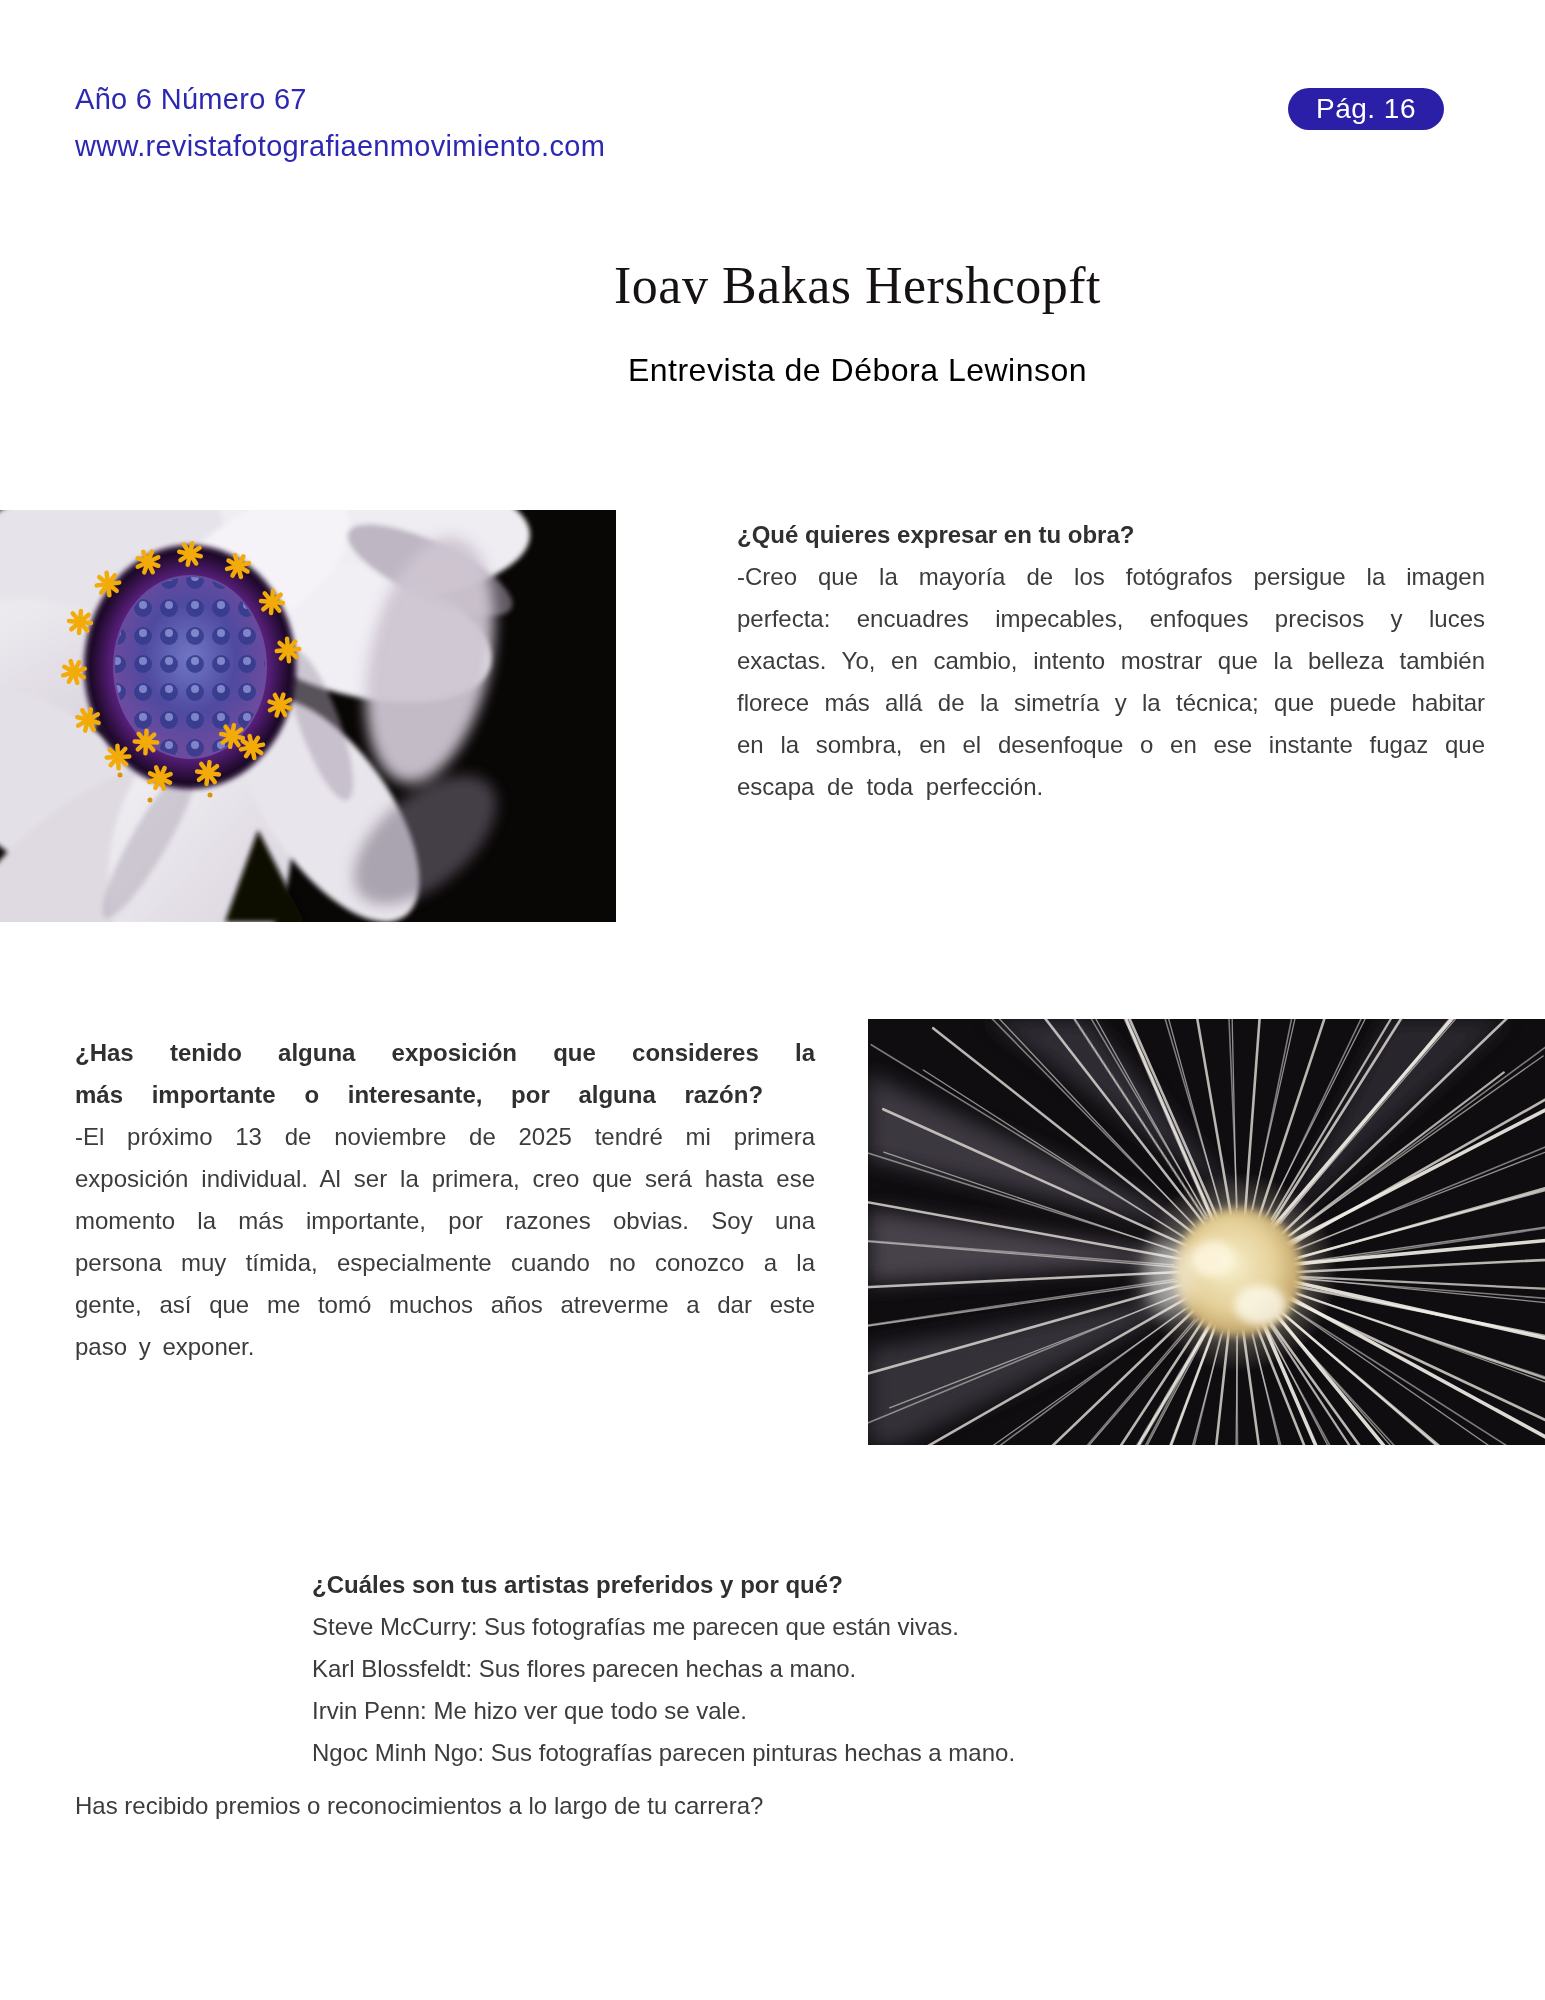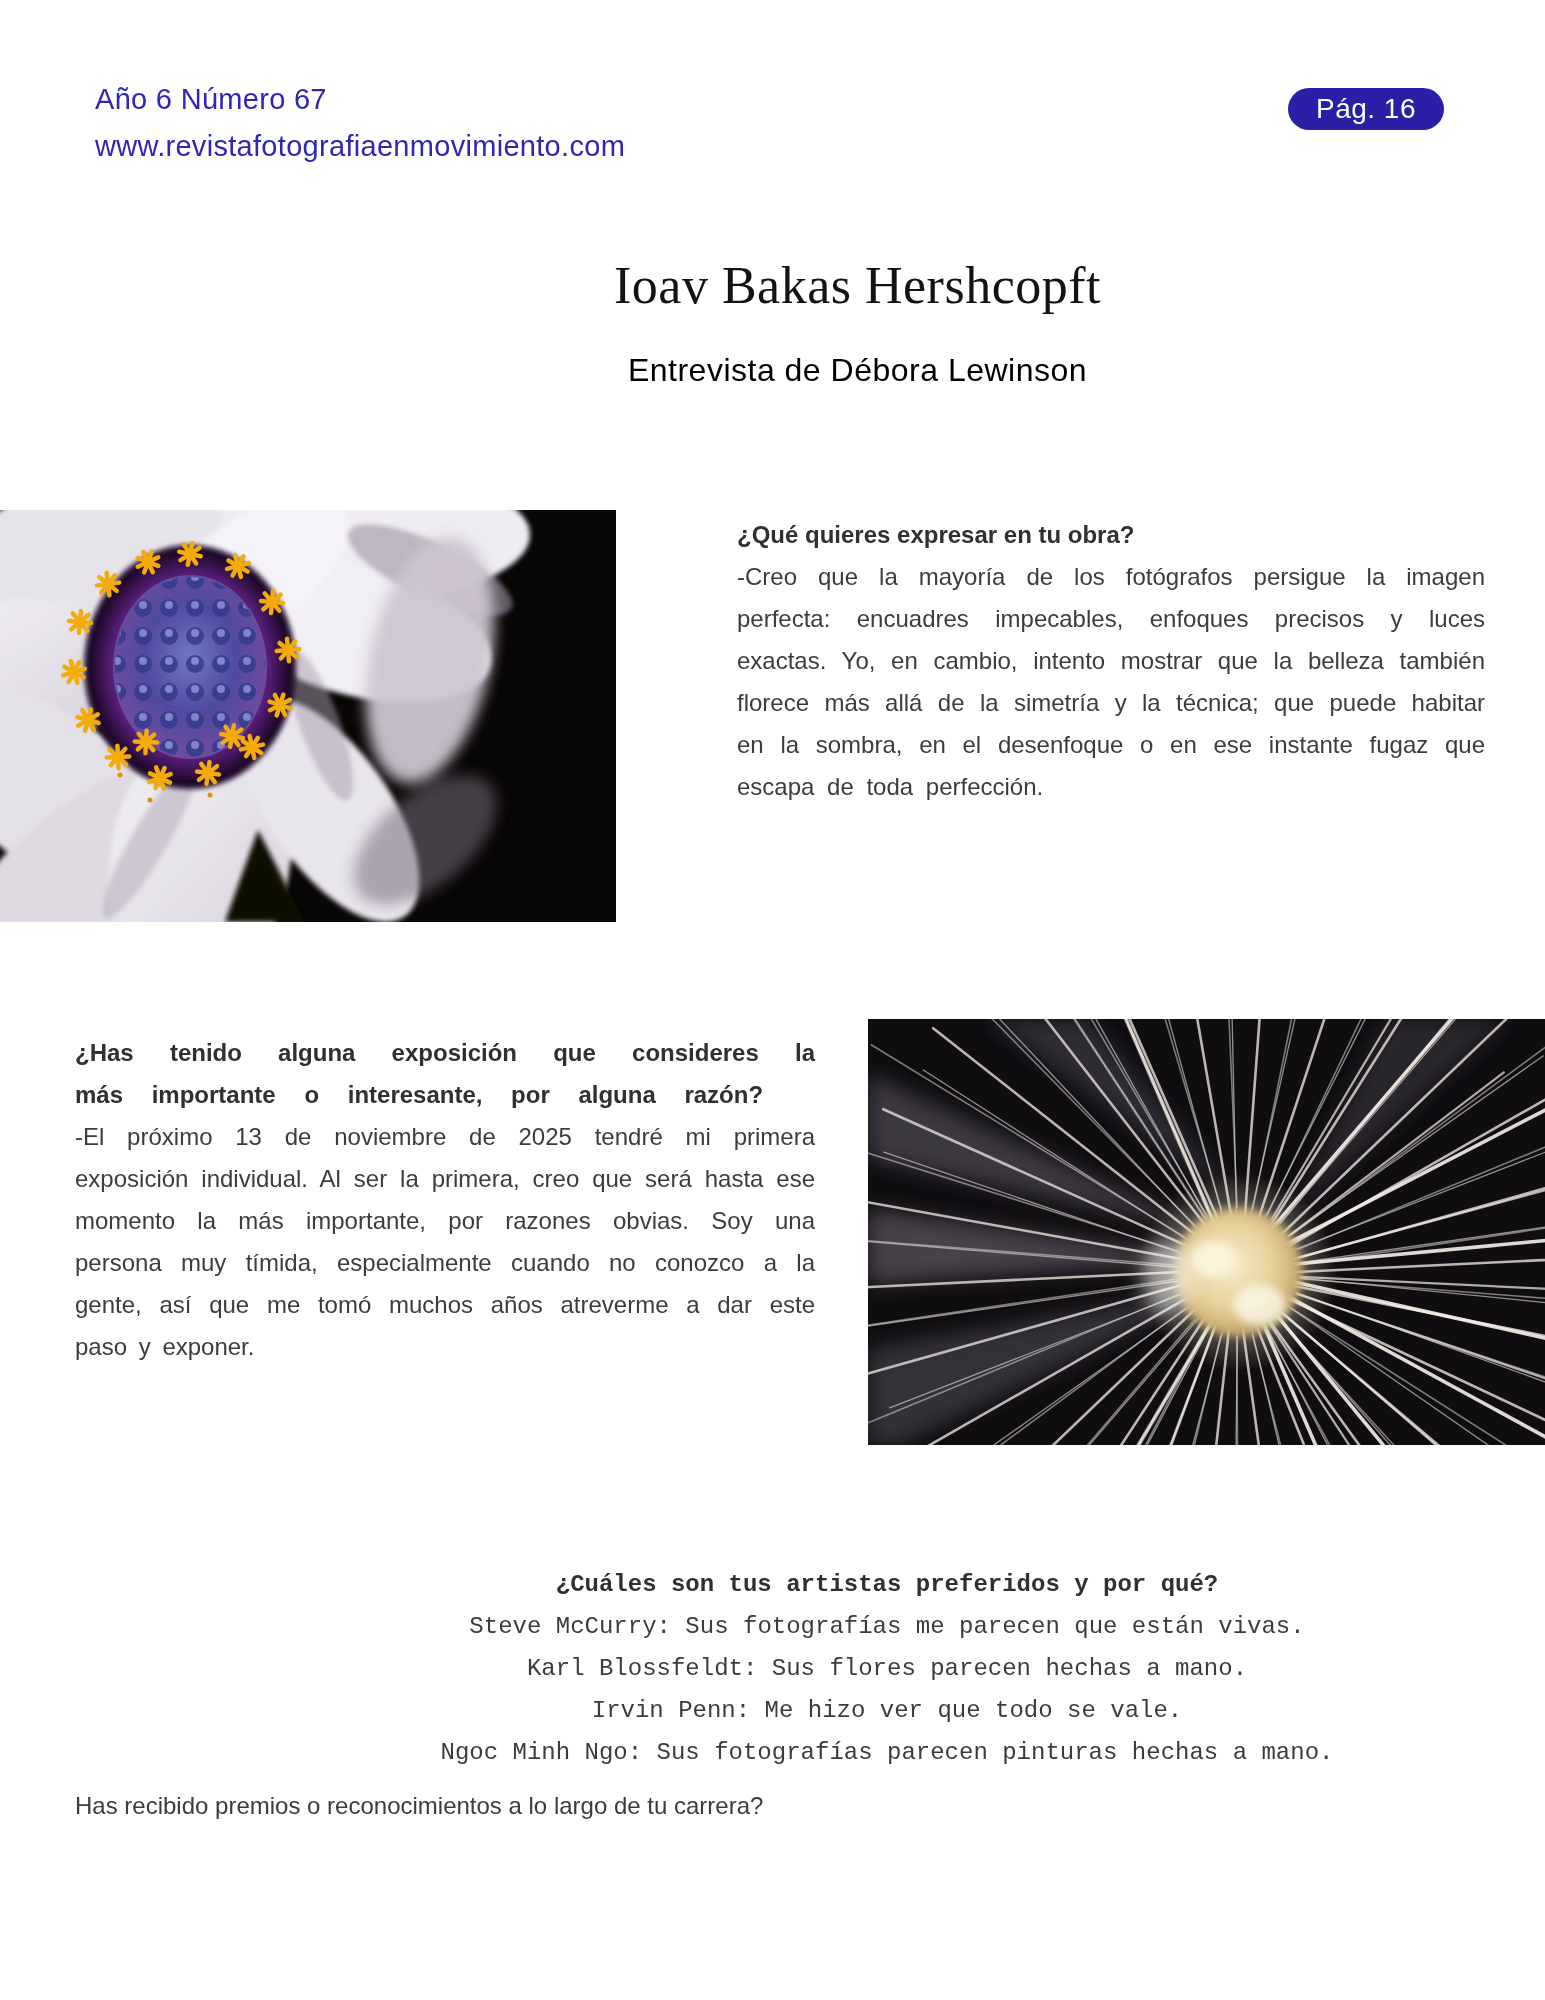--- a/index.html
+++ b/index.html
@@ -3,21 +3,21 @@
 <meta charset="utf-8">
 <style>
   html,body{margin:0;padding:0;background:#888;}
   .page{
     position:relative;width:1545px;height:2000px;background:#ffffff;
     font-family:"Liberation Sans","DejaVu Sans",sans-serif;overflow:hidden;margin:0 auto;
   }
   
   .header-block{
     position:absolute;left:75px;top:76px;font-size:29px;line-height:47px;
-    color:#2d28b2;letter-spacing:.3px;margin-left:20px;
+    color:#2d28b2;letter-spacing:.3px;
   }
   .page-badge{
     position:absolute;left:1288px;top:88px;width:156px;height:42px;
     background:#2b1fa8;border-radius:30px;color:#ffffff;font-size:28px;
     display:flex;align-items:center;justify-content:center;letter-spacing:.5px;
   }
   
   .title{
     position:absolute;left:170px;top:256px;width:1375px;text-align:center;
     font-family:"Liberation Serif","DejaVu Serif",serif;font-weight:400;
@@ -32,21 +32,21 @@
   .photo-seed{position:absolute;left:868px;top:1019px;width:677px;height:426px;}
   .photo-flower svg,.photo-seed svg{display:block;width:100%;height:100%;}
   
   .qa{color:#3c3c3c;font-size:24px;line-height:42px;}
   .qa .q{font-weight:700;color:#303030;}
   .qa1{position:absolute;left:737px;top:514px;width:748px;}
   .qa1 .a{text-align:justify;word-spacing:6px;}
   .qa2{position:absolute;left:75px;top:1032px;width:740px;}
   .qa2 .q{text-align:justify;word-spacing:22px;}
   .qa2 .a{text-align:justify;word-spacing:5px;}
-  .qa3{position:absolute;right:83px;top:1564px;width:1150px;text-align:center;font-family:Liberation Mono, monospace;}
+  .qa3{position:absolute;right:83px;top:1564px;width:1150px;text-align:left;}
   .qa4{position:absolute;left:75px;top:1784px;width:1100px;line-height:44px;}
 </style>
 </head>
 <body>
 
 <div class="page">
 
   <div class="header-block">
     <div>Año 6 Número 67</div>
     <div>www.revistafotografiaenmovimiento.com</div>

